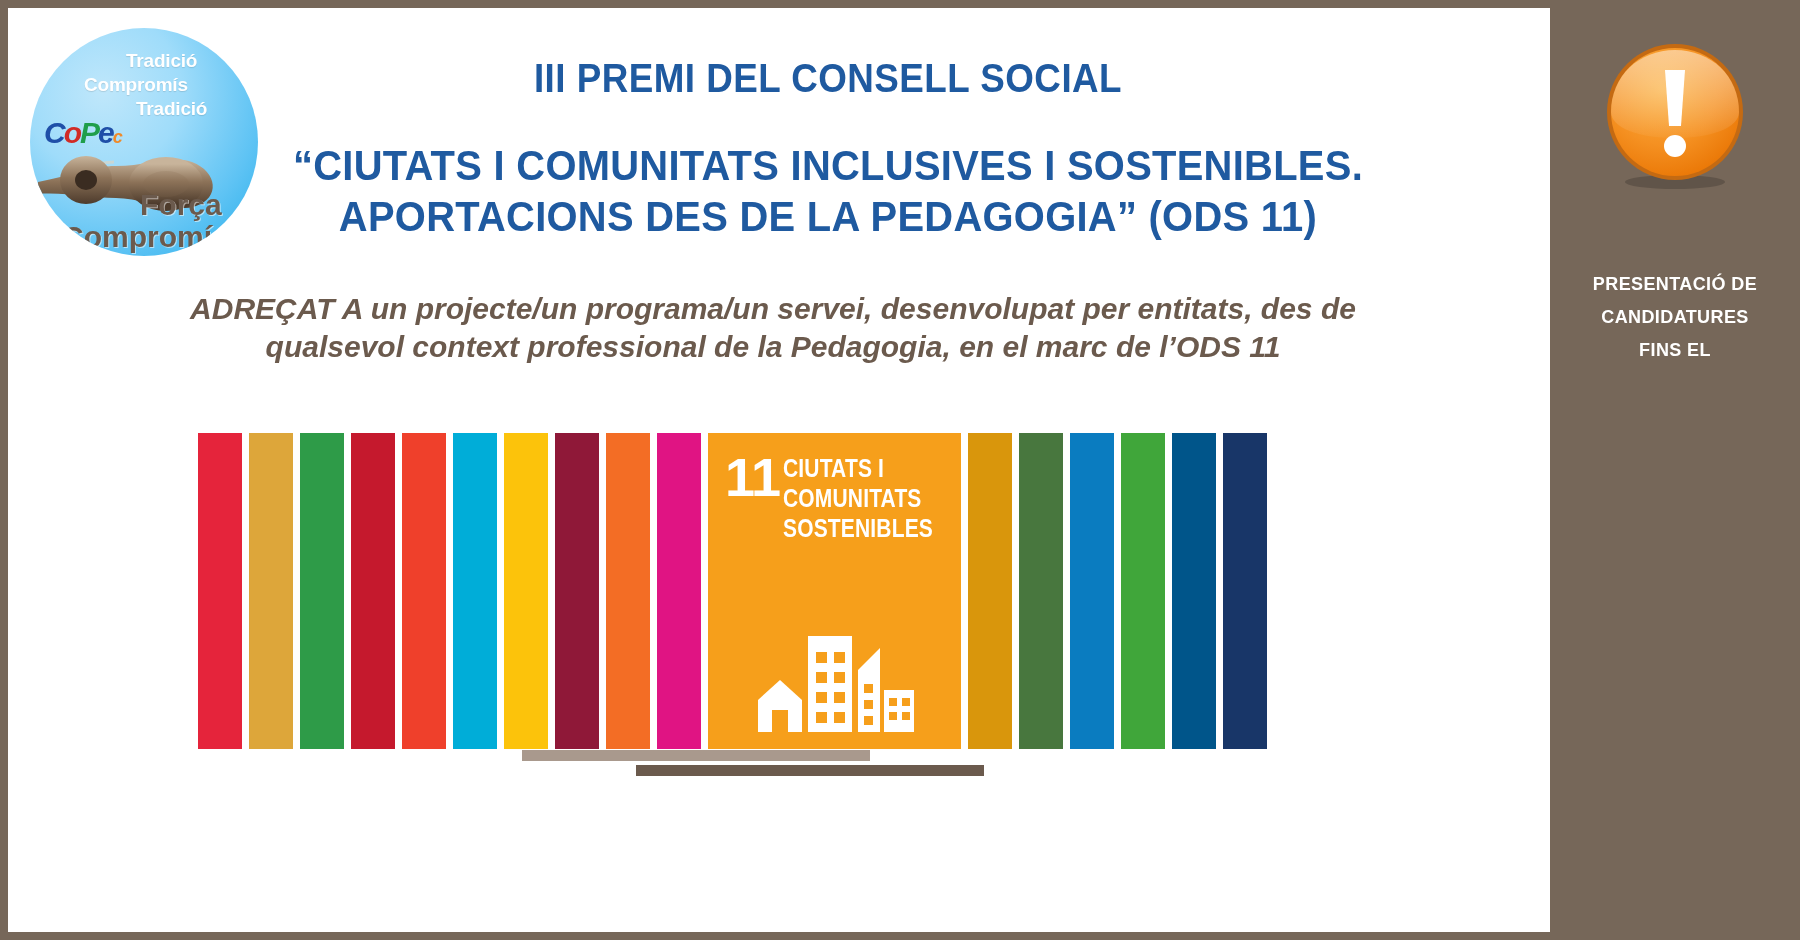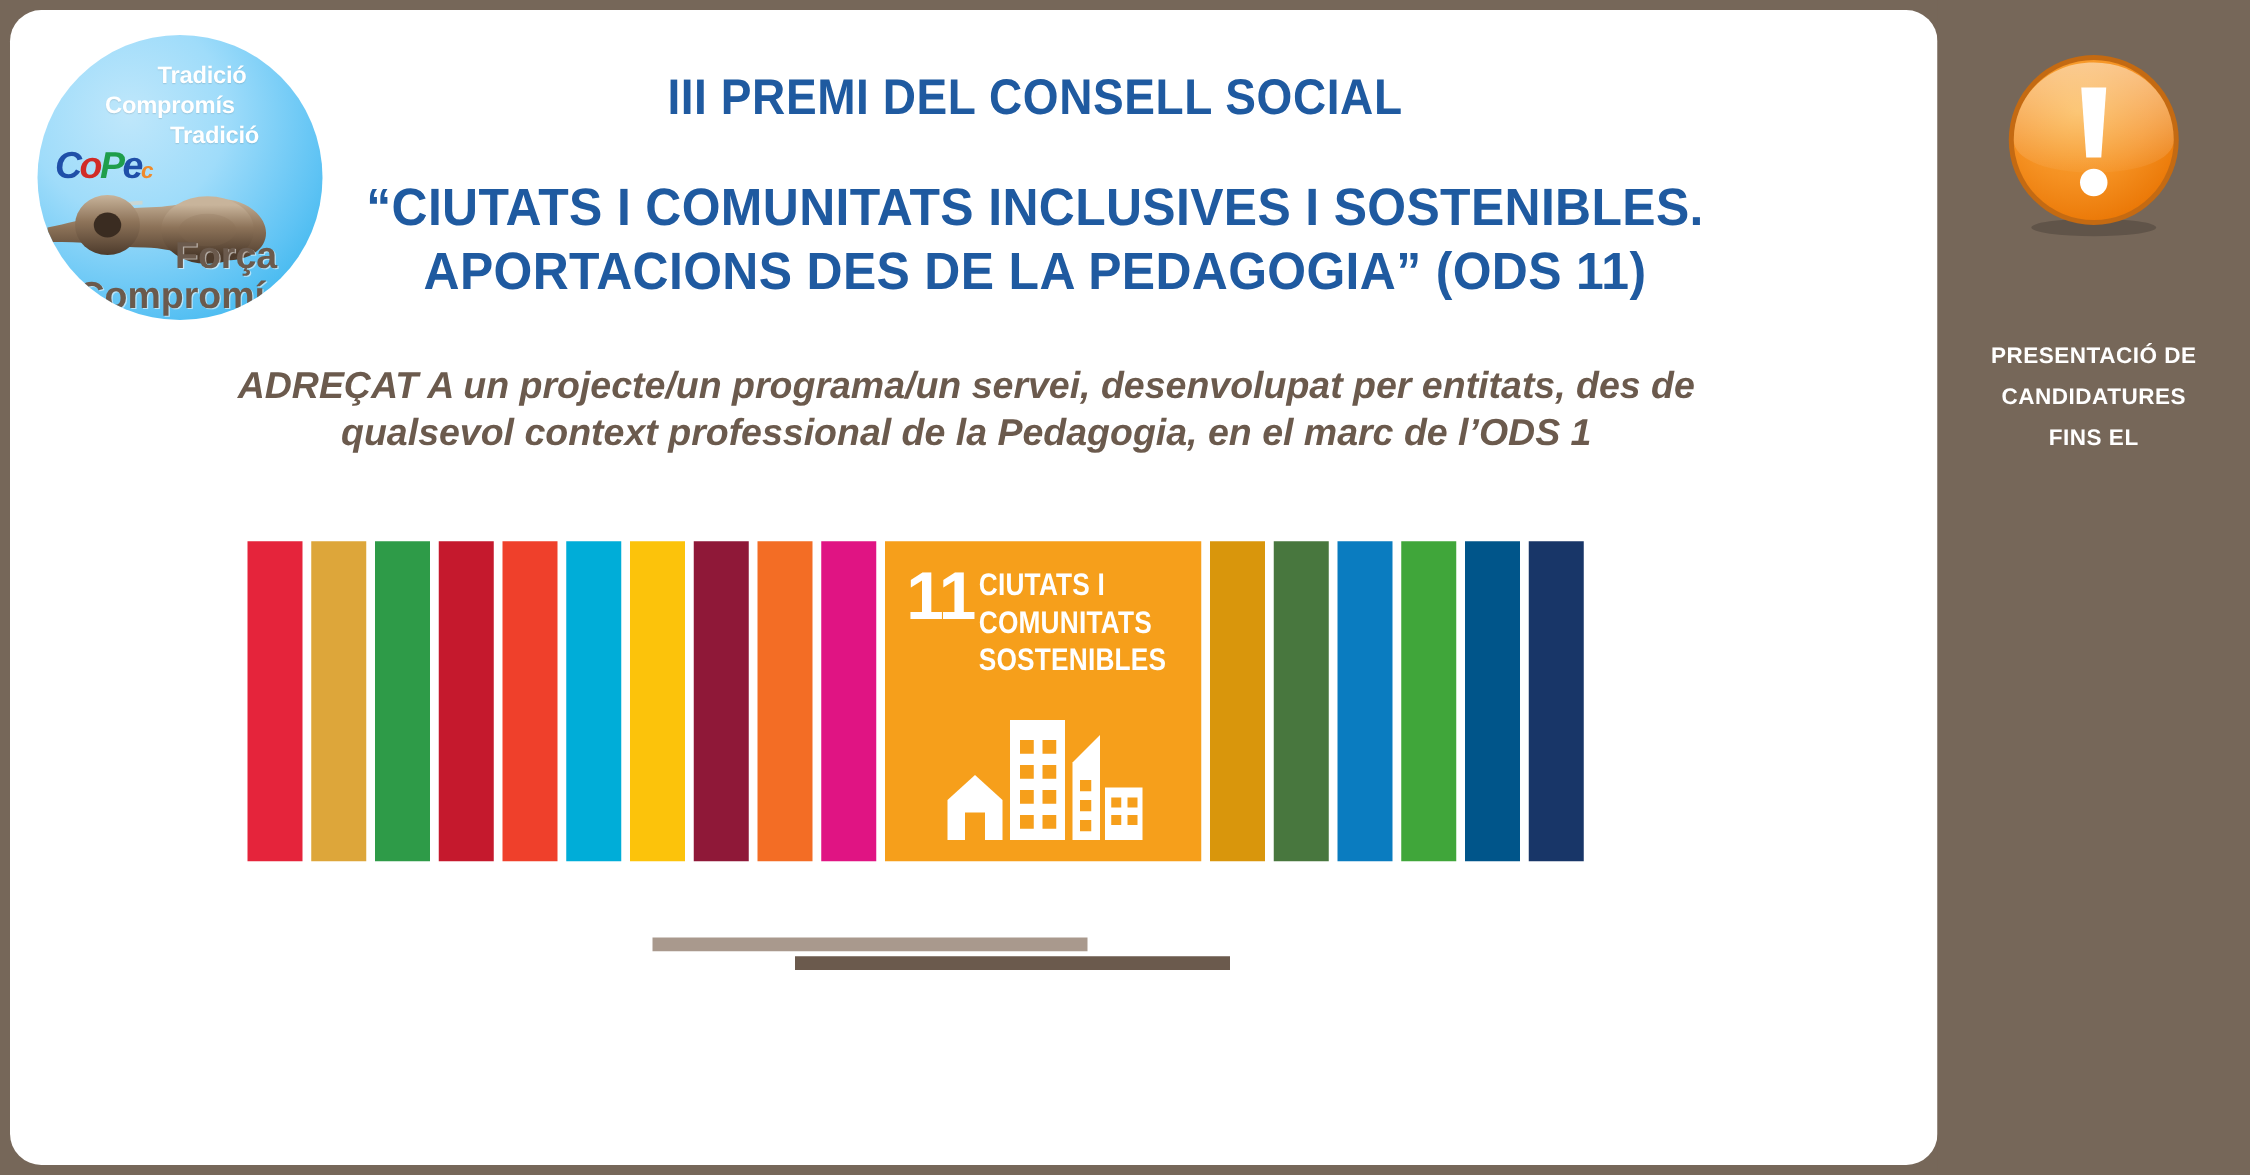--- a/index.html
+++ b/index.html
@@ -22,21 +22,20 @@
   }
 
   
   #slide {
     position: absolute;
     left: 8px;
     top: 8px;
     width: 1542px;
     height: 924px;
     background: #ffffff;
-    border-radius: 25px;
   }
 
   
   #logo-badge {
     position: absolute;
     left: 22px;
     top: 20px;
     width: 228px;
     height: 228px;
     border-radius: 50%;
@@ -136,21 +135,21 @@
     font-style: italic;
     font-size: 30px;
     line-height: 38px;
   }
 
   
   #sdg-strip {
     position: absolute;
     left: 190px;
     top: 425px;
-    height: 256px;
+    height: 316px;
     display: flex;
     align-items: stretch;
   }
   .sdg-bar {
     width: 44px;
     margin-right: 7px;
   }
   .sdg-bar:last-child { margin-right: 0; }
 
   
@@ -273,21 +272,21 @@
       <span class="logo-word" id="logo-word-2">Compromís</span>
     </div>
 
     <div id="title-main">III PREMI DEL CONSELL SOCIAL</div>
 
     <div id="title-sub">
       <div>“CIUTATS I COMUNITATS INCLUSIVES I SOSTENIBLES.</div>
       <div>APORTACIONS DES DE LA PEDAGOGIA” (ODS 11)</div>
     </div>
 
-    <div id="adrecat">ADREÇAT A un projecte/un programa/un servei, desenvolupat per entitats, des de qualsevol context professional de la Pedagogia, en el marc de l’ODS 1</div>
+    <div id="adrecat">ADREÇAT A un projecte/un programa/un servei, desenvolupat per entitats, des de qualsevol context professional de la Pedagogia, en el marc de l’ODS 11</div>
 
     <div id="sdg-strip">
 
       <div class="sdg-bar" style="background:#E5243B"></div>
       <div class="sdg-bar" style="background:#DDA63A"></div>
       <div class="sdg-bar" style="background:#2E9B48"></div>
       <div class="sdg-bar" style="background:#C5192D"></div>
       <div class="sdg-bar" style="background:#EF402B"></div>
       <div class="sdg-bar" style="background:#00ADD8"></div>
       <div class="sdg-bar" style="background:#FCC30B"></div>

